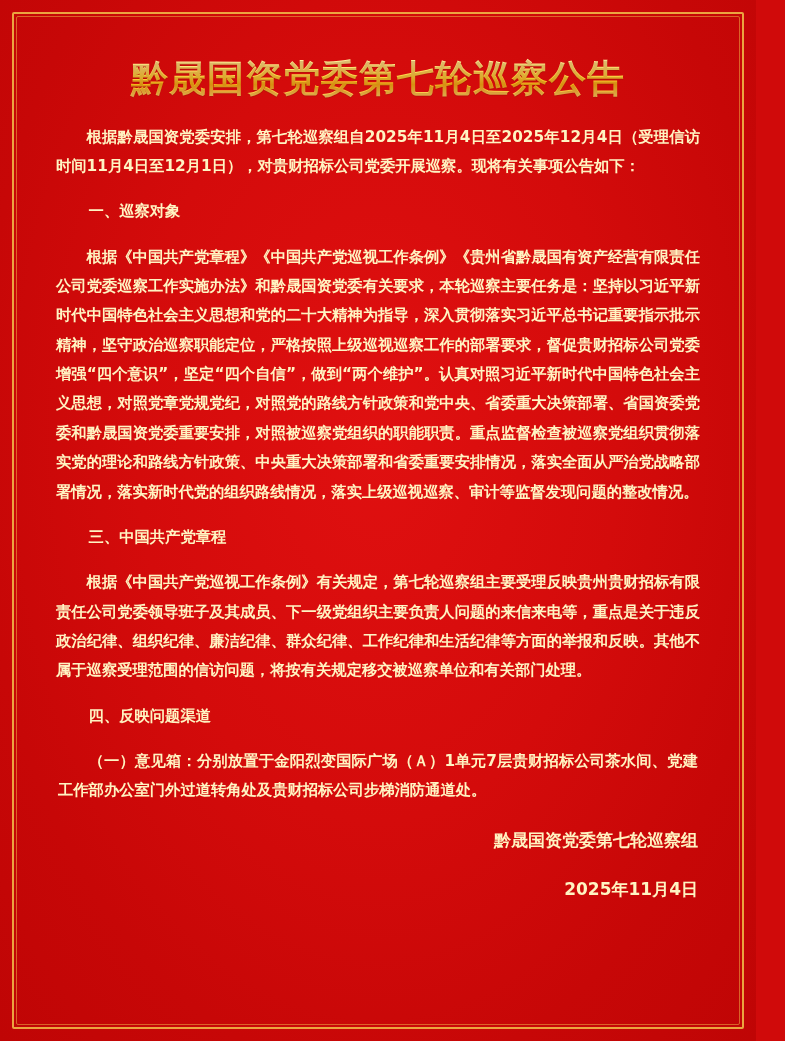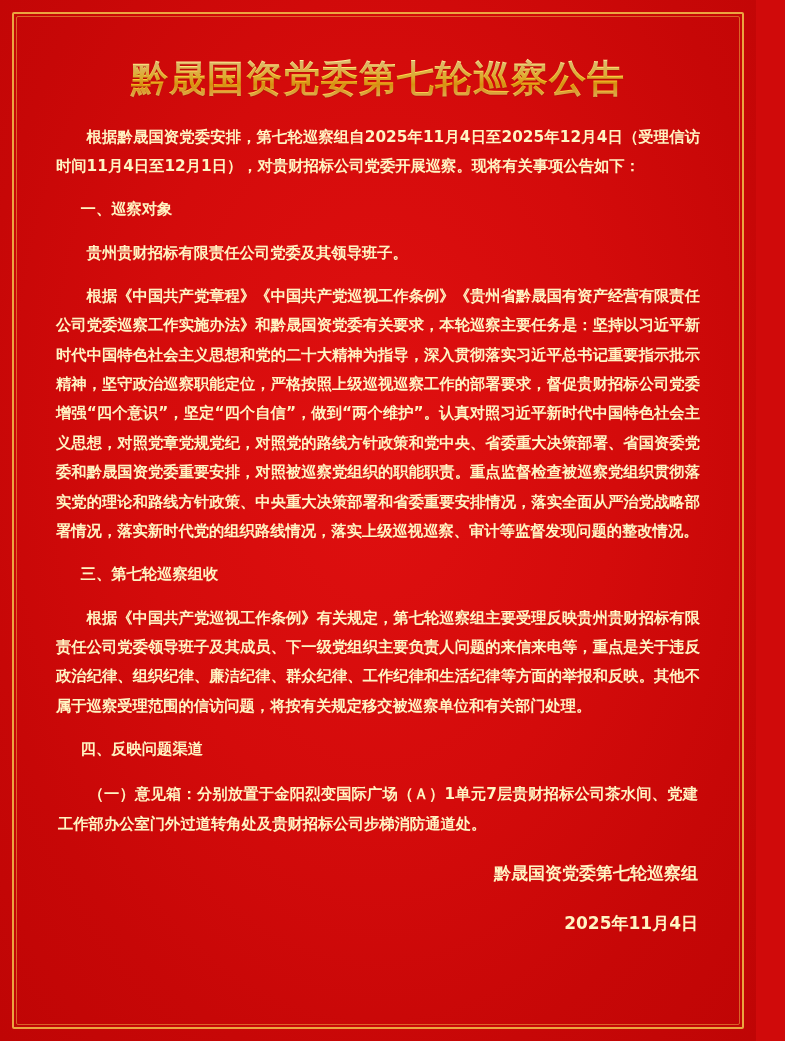--- a/index.html
+++ b/index.html
@@ -71,21 +71,21 @@
     text-align: justify;
     text-justify: inter-ideograph;
     font-weight: bold;
     font-family: "DejaVu Sans", "Liberation Sans", sans-serif;
   }
   p.para {
     margin: 14px;
     text-indent: 2em;
   }
   p.sect {
-    margin: 8px;
+    margin: 16px;
     text-indent: 2em;
   }
   p.noindent {
     margin: 16px;
     text-indent: 2em;
   }
   .sign {
     margin-top: 16px;
     text-align: right;
     color: #fff4c2;
@@ -106,23 +106,22 @@
 <div class="poster">
   <div class="inner-border"></div>
   <div class="inner-border2"></div>
 
   <div class="content">
     <h1 class="title">黔晟国资党委第七轮巡察公告</h1>
 
     <div class="body-text">
       <p class="para">根据黔晟国资党委安排，第七轮巡察组自2025年11月4日至2025年12月4日（受理信访时间11月4日至12月1日），对贵财招标公司党委开展巡察。现将有关事项公告如下：</p>
       <p class="sect">一、巡察对象</p>
-      <p class="para">贵州贵财招标有限责任公司党委及其领导班子。</p>
       <p class="para">根据《中国共产党章程》《中国共产党巡视工作条例》《贵州省黔晟国有资产经营有限责任公司党委巡察工作实施办法》和黔晟国资党委有关要求，本轮巡察主要任务是：坚持以习近平新时代中国特色社会主义思想和党的二十大精神为指导，深入贯彻落实习近平总书记重要指示批示精神，坚守政治巡察职能定位，严格按照上级巡视巡察工作的部署要求，督促贵财招标公司党委增强“四个意识”，坚定“四个自信”，做到“两个维护”。认真对照习近平新时代中国特色社会主义思想，对照党章党规党纪，对照党的路线方针政策和党中央、省委重大决策部署、省国资委党委和黔晟国资党委重要安排，对照被巡察党组织的职能职责。重点监督检查被巡察党组织贯彻落实党的理论和路线方针政策、中央重大决策部署和省委重要安排情况，落实全面从严治党战略部署情况，落实新时代党的组织路线情况，落实上级巡视巡察、审计等监督发现问题的整改情况。</p>
-      <p class="sect">三、第七轮巡察组收</p>
+      <p class="sect">三、中国共产党章程</p>
       <p class="para">根据《中国共产党巡视工作条例》有关规定，第七轮巡察组主要受理反映贵州贵财招标有限责任公司党委领导班子及其成员、下一级党组织主要负责人问题的来信来电等，重点是关于违反政治纪律、组织纪律、廉洁纪律、群众纪律、工作纪律和生活纪律等方面的举报和反映。其他不属于巡察受理范围的信访问题，将按有关规定移交被巡察单位和有关部门处理。</p>
       <p class="sect">四、反映问题渠道</p>
       <p class="noindent">（一）意见箱：分别放置于金阳烈变国际广场（Ａ）1单元7层贵财招标公司茶水间、党建工作部办公室门外过道转角处及贵财招标公司步梯消防通道处。</p>
     </div>
 
     <div class="sign">
       <div>黔晟国资党委第七轮巡察组</div>
       <div>2025年11月4日</div>
     </div>
   </div>

